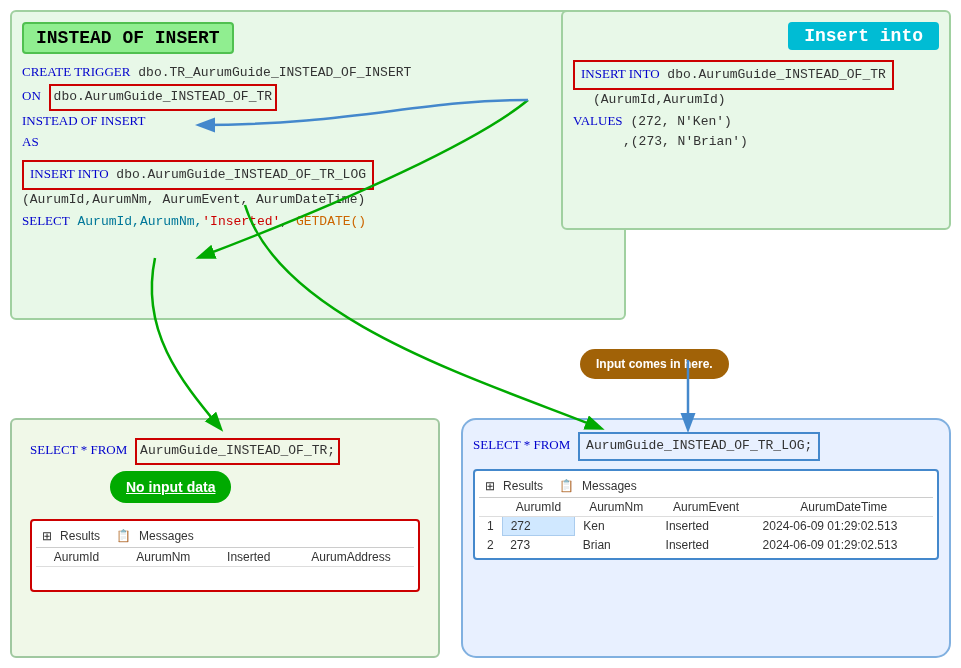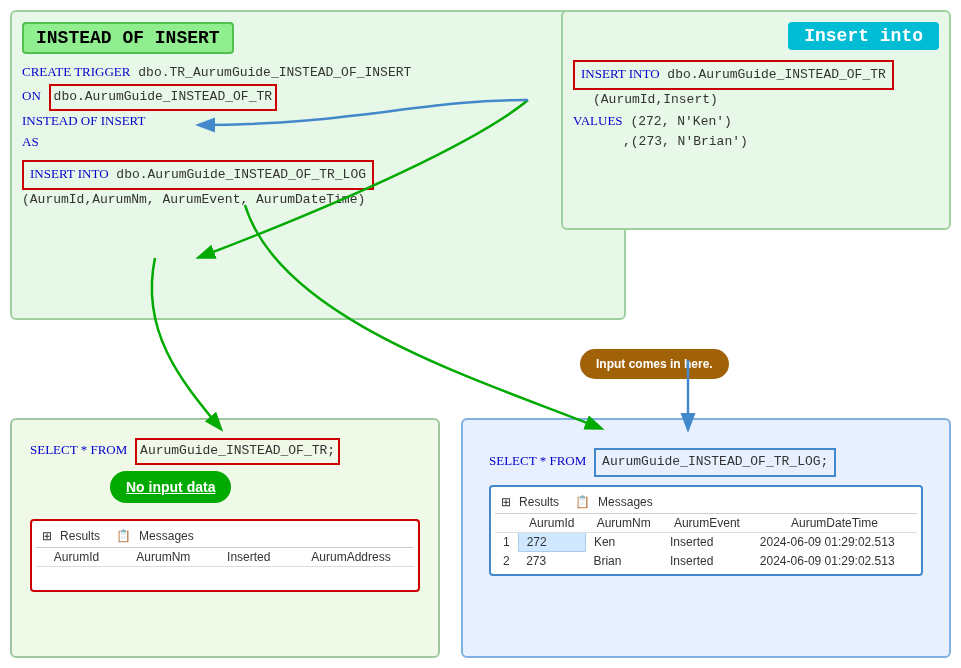--- a/index.html
+++ b/index.html
@@ -100,22 +100,22 @@
 
     
     .panel-bottom-right {
       position: absolute;
       bottom: 10px;
       right: 10px;
       width: 490px;
       height: 240px;
       background: #e8f0ff;
       border: 2px solid #80b0e0;
-      border-radius: 6px;
-      padding: 26px;
+      border-radius: 15px;
+      padding: 10px;
     }
 
     
     .results-area {
       border: 2px solid #cc0000;
       border-radius: 4px;
       padding: 4px;
       margin-top: 8px;
       background: #fff;
     }
@@ -222,37 +222,41 @@
     </div>
     <div style="margin-top:4px;">
       <span class="box-red-block">
         <span class="kw-blue">INSERT INTO</span>
         <span class="kw-dark"> dbo.AurumGuide_INSTEAD_OF_TR_LOG</span>
       </span>
     </div>
     <div>
       <span class="kw-dark">(AurumId,AurumNm, AurumEvent, AurumDateTime)</span>
     </div>
+    <div>
+      <span class="kw-blue">SELECT</span>
+      <span class="kw-cyan"> AurumId,AurumNm,</span><span class="kw-string">'Inserted'</span><span class="kw-dark">, </span><span class="kw-orange">GETDATE()</span>
+    </div>
   </div>
 </div>
 
 <div class="panel-top-right">
   <div style="text-align:right; margin-bottom:8px;">
     <div class="panel-title-cyan">Insert into</div>
   </div>
   <div style="clear:both;"></div>
   <div class="code-block">
     <div>
       <span class="box-red-block">
         <span class="kw-blue">INSERT INTO</span>
         <span class="kw-dark"> dbo.AurumGuide_INSTEAD_OF_TR</span>
       </span>
     </div>
     <div style="padding-left:20px;">
-      <span class="kw-dark">(AurumId,Insert)</span>
+      <span class="kw-dark">(AurumId,AurumId)</span>
     </div>
     <div>
       <span class="kw-blue">VALUES</span>
       <span class="kw-dark"> (272, N'Ken')</span>
     </div>
     <div style="padding-left:50px;">
       <span class="kw-dark">,(273, N'Brian')</span>
     </div>
   </div>
 </div>

